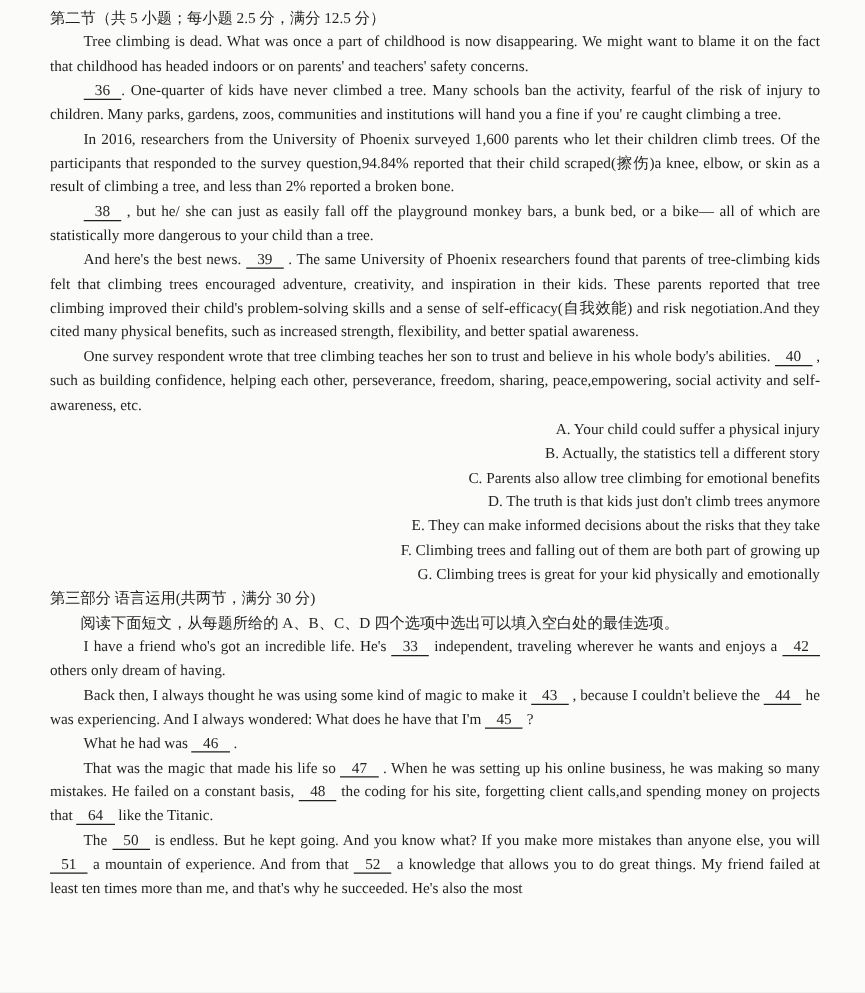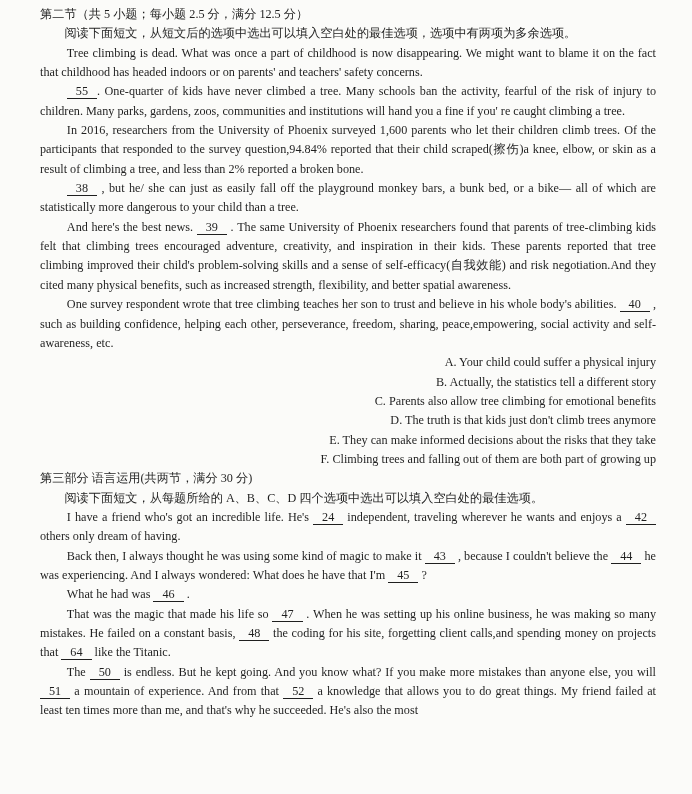--- a/index.html
+++ b/index.html
@@ -43,33 +43,33 @@
     border-bottom: 1px solid #1f1f1f;
     line-height: 13px;
     text-indent: 0;
   }
 </style>
 </head>
 <body>
 
 <div class="page" style="background: rgb(251, 251, 249); color: rgb(31, 31, 31);">
   <p class="cn-heading">第二节（共 5 小题；每小题 2.5 分，满分 12.5 分）</p>
-  <p class="cn-indent">阅读下面短文，从短文后的选项中选出可以填入空白处的最佳选项，选项中有两项为多余选项。</p>
   <p class="en">Tree climbing is dead. What was once a part of childhood is now disappearing. We might want to blame it on the fact that childhood has headed indoors or on parents' and teachers' safety concerns.</p>
-  <p class="en"><span class="blank">55</span>. One-quarter of kids have never climbed a tree. Many schools ban the activity, fearful of the risk of injury to children. Many parks, gardens, zoos, communities and institutions will hand you a fine if you' re caught climbing a tree.</p>
+  <p class="en"><span class="blank">36</span>. One-quarter of kids have never climbed a tree. Many schools ban the activity, fearful of the risk of injury to children. Many parks, gardens, zoos, communities and institutions will hand you a fine if you' re caught climbing a tree.</p>
   <p class="en">In 2016, researchers from the University of Phoenix surveyed 1,600 parents who let their children climb trees. Of the participants that responded to the survey question,94.84% reported that their child scraped(擦伤)a knee, elbow, or skin as a result of climbing a tree, and less than 2% reported a broken bone.</p>
   <p class="en"><span class="blank">38</span> , but he/ she can just as easily fall off the playground monkey bars, a bunk bed, or a bike— all of which are statistically more dangerous to your child than a tree.</p>
   <p class="en">And here's the best news. <span class="blank">39</span> . The same University of Phoenix researchers found that parents of tree-climbing kids felt that climbing trees encouraged adventure, creativity, and inspiration in their kids. These parents reported that tree climbing improved their child's problem-solving skills and a sense of self-efficacy(自我效能) and risk negotiation.And they cited many physical benefits, such as increased strength, flexibility, and better spatial awareness.</p>
   <p class="en">One survey respondent wrote that tree climbing teaches her son to trust and believe in his whole body's abilities. <span class="blank">40</span> , such as building confidence, helping each other, perseverance, freedom, sharing, peace,empowering, social activity and self-awareness, etc.</p>
   <p class="opt">A. Your child could suffer a physical injury</p>
   <p class="opt">B. Actually, the statistics tell a different story</p>
   <p class="opt">C. Parents also allow tree climbing for emotional benefits</p>
   <p class="opt">D. The truth is that kids just don't climb trees anymore</p>
   <p class="opt">E. They can make informed decisions about the risks that they take</p>
   <p class="opt">F. Climbing trees and falling out of them are both part of growing up</p>
+  <p class="opt">G. Climbing trees is great for your kid physically and emotionally</p>
   <p class="cn-heading">第三部分  语言运用(共两节，满分 30 分)</p>
   <p class="cn-indent">阅读下面短文，从每题所给的 A、B、C、D 四个选项中选出可以填入空白处的最佳选项。</p>
-  <p class="en">I have a friend who's got an incredible life. He's <span class="blank">24</span> independent, traveling wherever he wants and enjoys a <span class="blank">42</span> others only dream of having.</p>
+  <p class="en">I have a friend who's got an incredible life. He's <span class="blank">33</span> independent, traveling wherever he wants and enjoys a <span class="blank">42</span> others only dream of having.</p>
   <p class="en">Back then, I always thought he was using some kind of magic to make it <span class="blank">43</span> , because I couldn't believe the <span class="blank">44</span> he was experiencing. And I always wondered: What does he have that I'm <span class="blank">45</span> ?</p>
   <p class="en">What he had was <span class="blank">46</span> .</p>
   <p class="en">That was the magic that made his life so <span class="blank">47</span> . When he was setting up his online business, he was making so many mistakes. He failed on a constant basis, <span class="blank">48</span> the coding for his site, forgetting client calls,and spending money on projects that <span class="blank">64</span> like the Titanic.</p>
   <p class="en">The <span class="blank">50</span> is endless. But he kept going. And you know what? If you make more mistakes than anyone else, you will <span class="blank">51</span> a mountain of experience. And from that <span class="blank">52</span> a knowledge that allows you to do great things. My friend failed at least ten times more than me, and that's why he succeeded. He's also the most</p>
 </div>
 
 </body></html>

